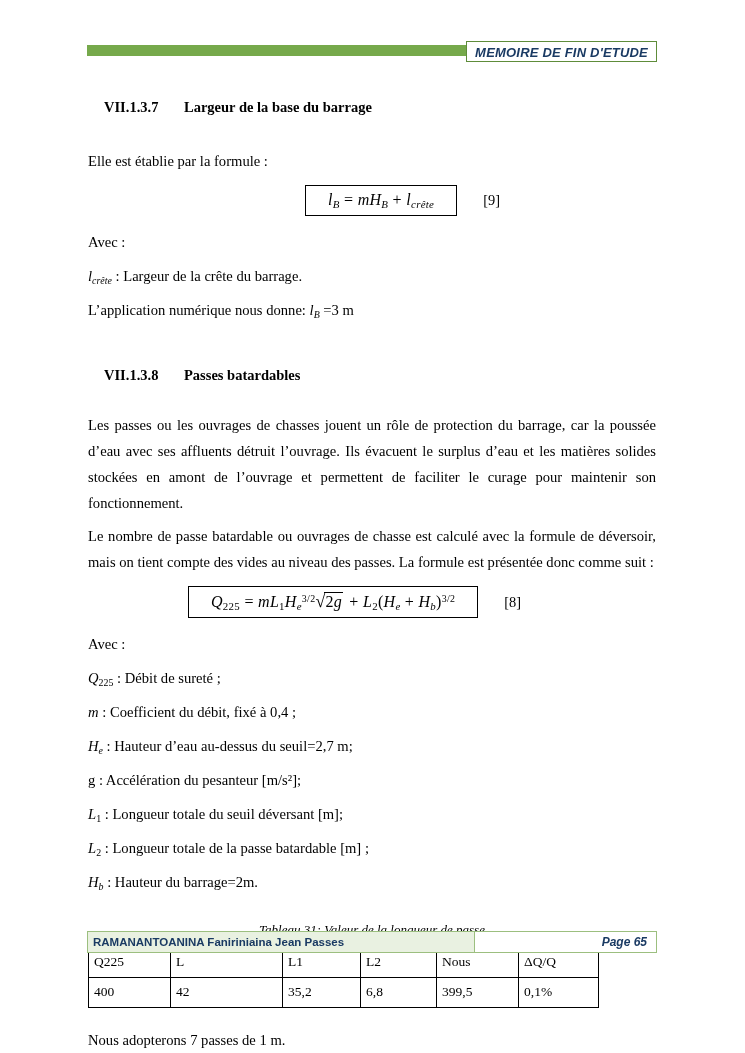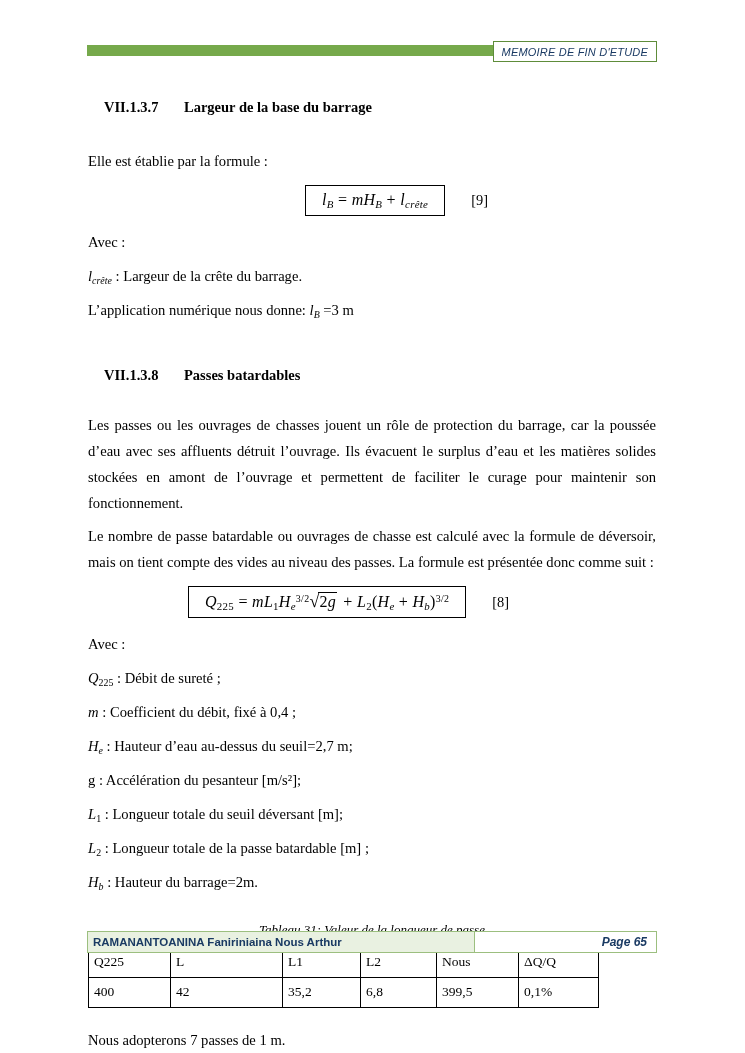--- a/index.html
+++ b/index.html
@@ -45,23 +45,23 @@
     height: 21px;
     border: 1px solid #5e8c3a;
     background: #ffffff;
     padding: 1px 8px 0 8px;
     box-sizing: border-box;
     display: flex;
     align-items: center;
   }
   .header-box span {
     font-family: "Liberation Sans", sans-serif;
-    font-weight: normal;
+    font-weight: bold;
     font-style: italic;
-    font-size: 11px;
+    font-size: 13px;
     color: #1a3a63;
     letter-spacing: 0.2px;
     white-space: nowrap;
   }
 
   
   .content {
     position: absolute;
     left: 88px;
     top: 82px;
@@ -98,21 +98,21 @@
   .sp-26 { height: 26px; }
 
   
   .formula-row {
     display: flex;
     align-items: center;
     margin: 10px 0 6px 0;
   }
   .formula-box {
     border: 1px solid #000;
-    padding: 5px 16px;
+    padding: 5px 22px;
     display: inline-block;
     text-align: center;
     font-family: "Liberation Serif", serif;
     background: #fff;
   }
   .f1 { margin-left: 217px; }
   .f2 { margin-left: 100px; }
   .ref {
     margin-left: 26px;
     font-size: 14.4px;
@@ -371,20 +371,20 @@
     </table>
 
     <div class="sp-20"></div>
 
     <p class="para">Nous adopterons 7 passes de 1 m.</p>
 
   </div>
 
   <div class="footer">
     <div class="footer-left">
-      <span>RAMANANTOANINA Faniriniaina Nous Arthur</span>
+      <span>RAMANANTOANINA Faniriniaina Jean Passes</span>
     </div>
     <div class="footer-right">
       <span>Page 65</span>
     </div>
   </div>
 
 </div>
 
 </body></html>

